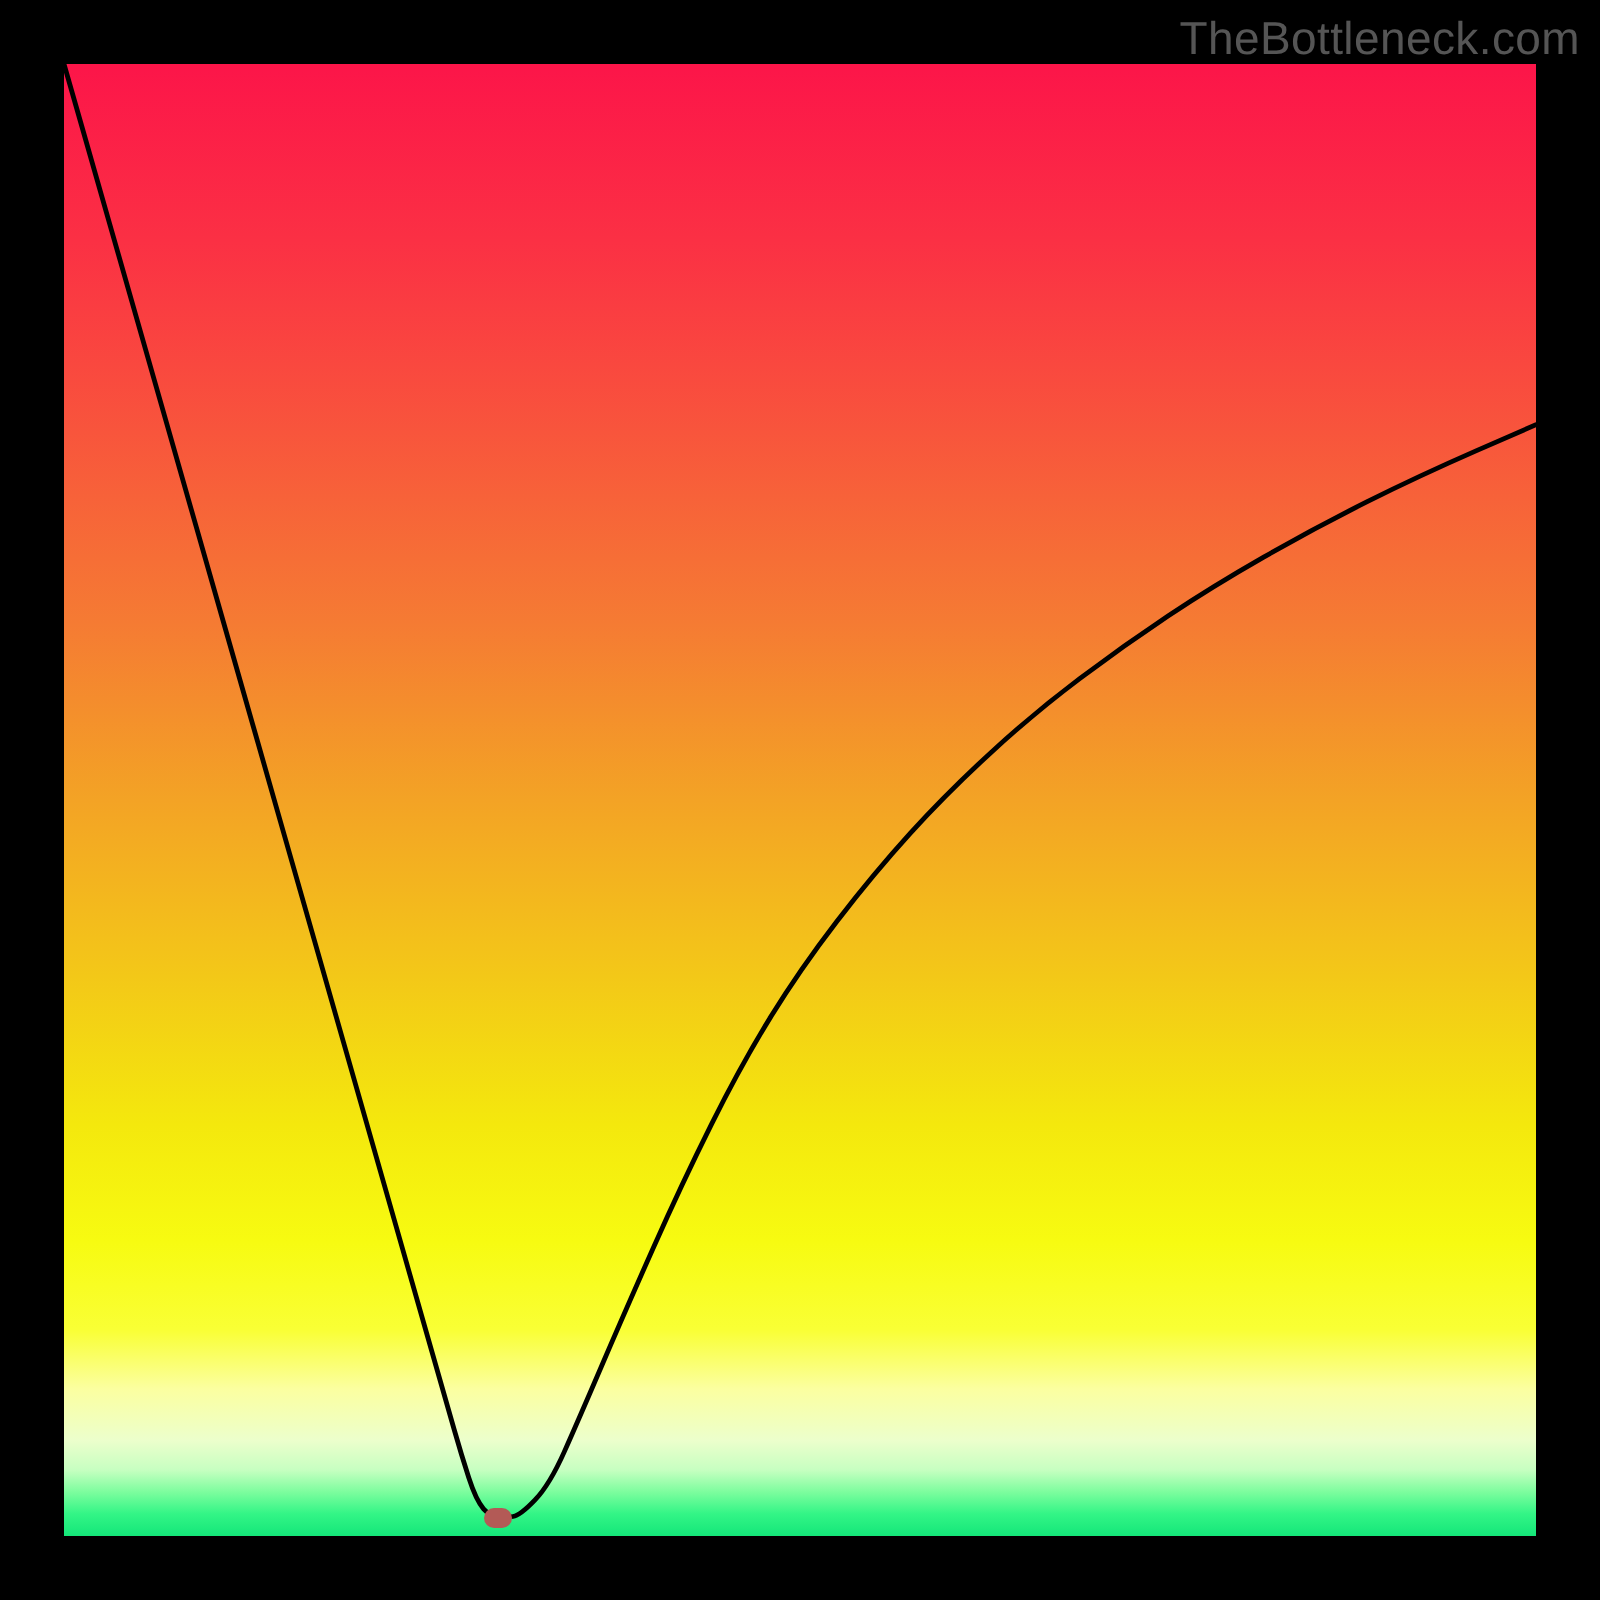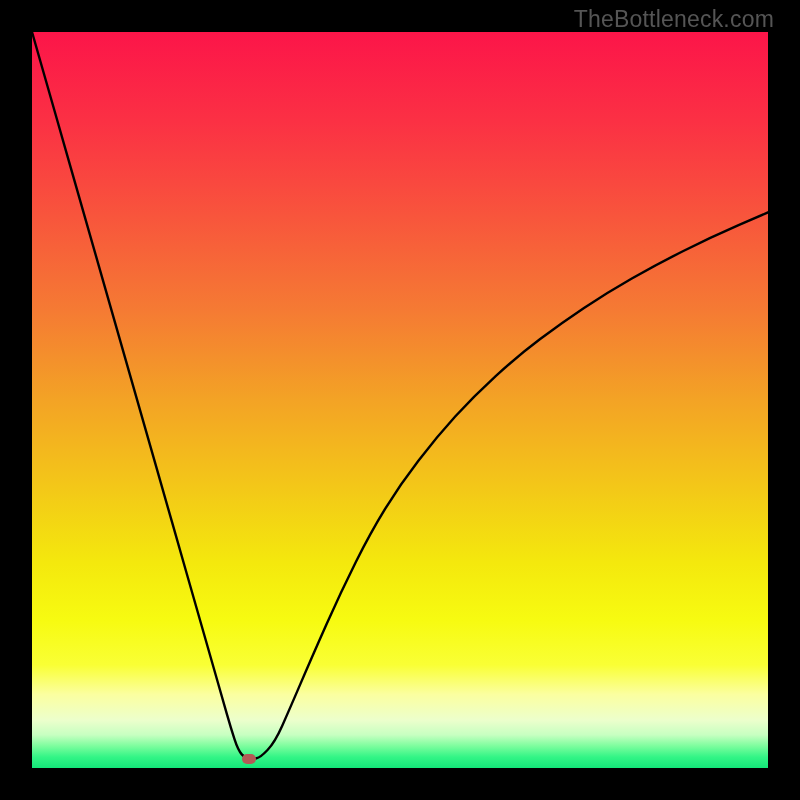--- a/index.html
+++ b/index.html
@@ -25,21 +25,21 @@
     height: 736px;
     overflow: hidden;
   }
   .gradient-bg {
     position: absolute;
     inset: 0;
   }
   .attribution {
     position: absolute;
     top: 6px;
-    right: 26px;
+    right: 10px;
     color: #555;
     font-size: 23px;
     letter-spacing: 0.2px;
     user-select: none;
     text-align: center;
   }
   .marker {
     position: absolute;
     width: 14px;
     height: 10px;

